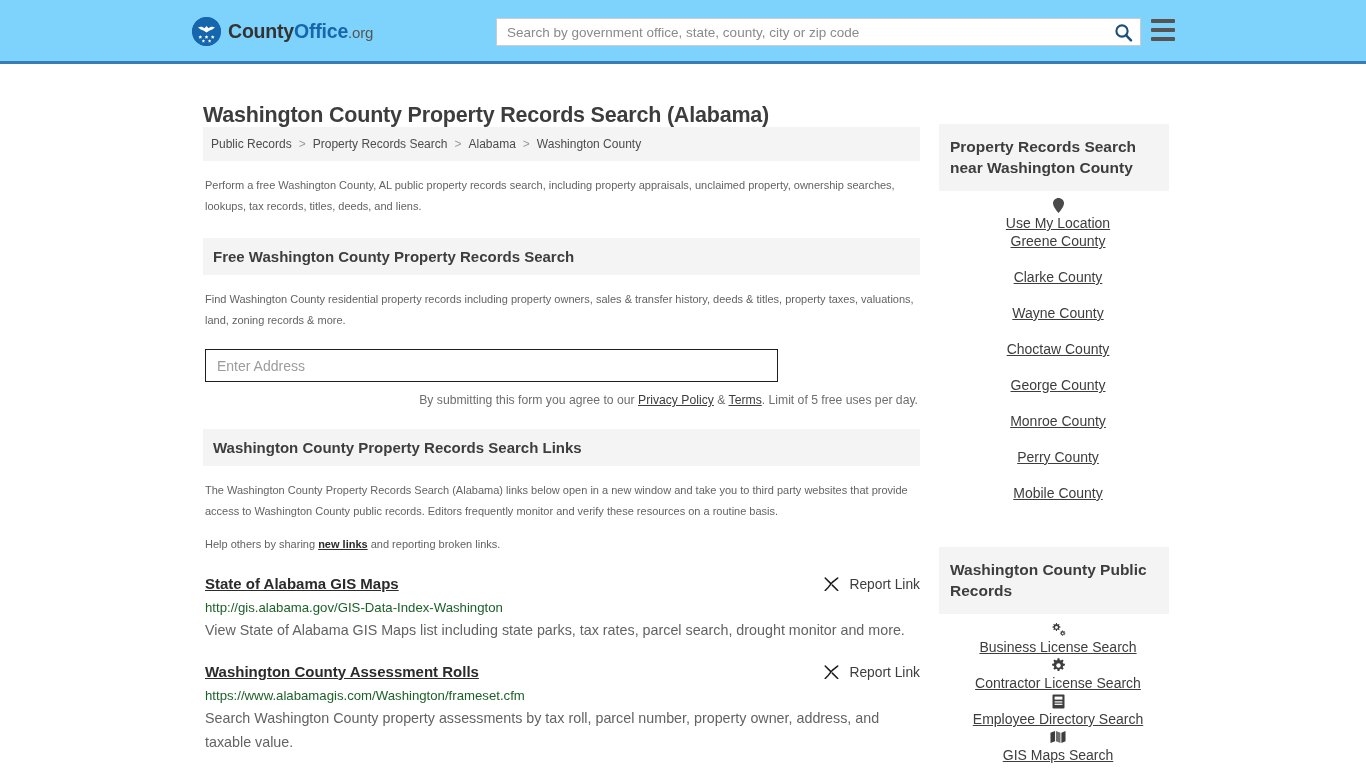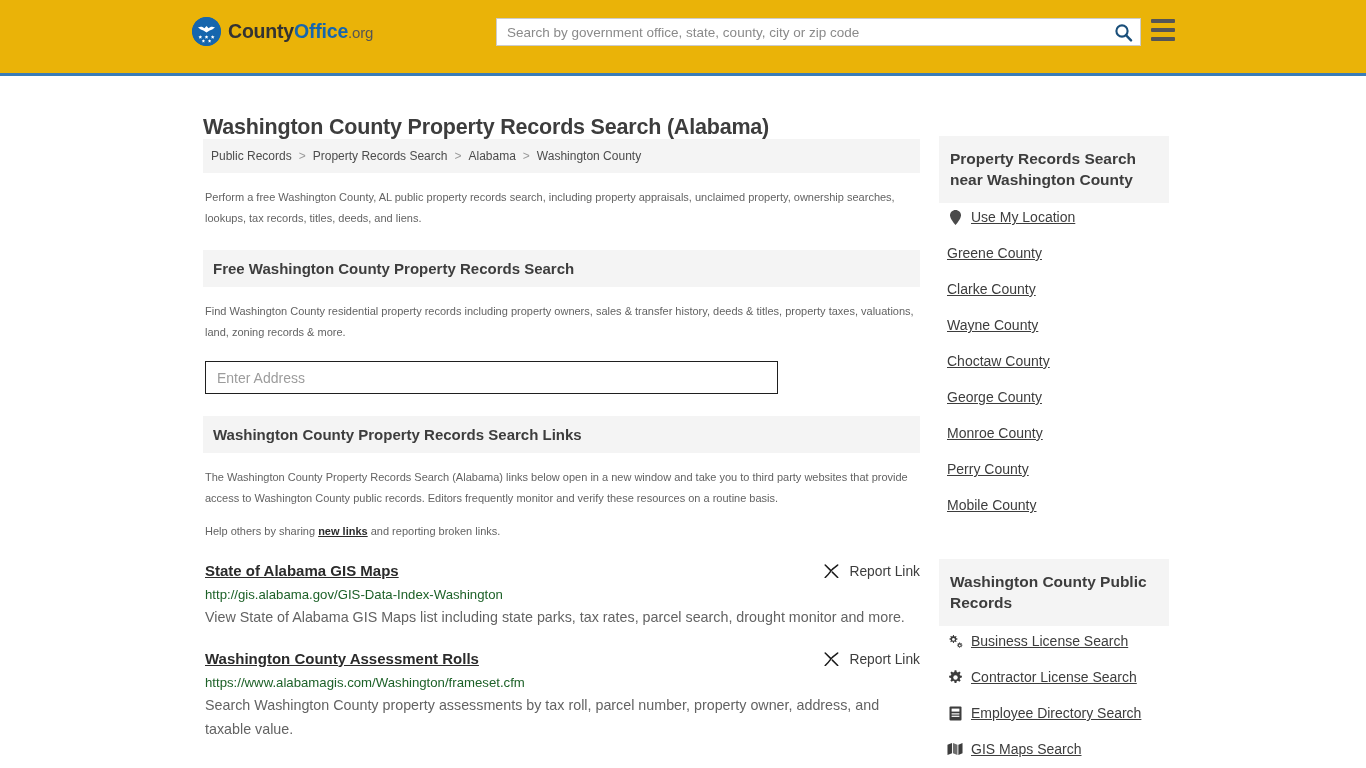--- a/index.html
+++ b/index.html
@@ -6,22 +6,22 @@
   html, body {
     margin: 0; padding: 0;
     width: 1366px; height: 768px;
     overflow: hidden;
     background: #ffffff;
     font-family: "Liberation Sans", sans-serif;
   }
 
   
   .site-header {
-    height: 76px;
-    background: #eab308;
+    height: 64px;
+    background: #7dd3fc;
     border-bottom: 3px solid #3a7cb8;
     position: relative;
   }
   .header-inner {
     width: 1366px;
     height: 61px;
     position: relative;
   }
   .brand {
     position: absolute;
@@ -221,24 +221,25 @@
   .panel-head {
     background: #f4f4f4;
     padding: 12px 12px 13px 11px;
     font-size: 15.5px;
     font-weight: 700;
     line-height: 21px;
     color: #3d3d3d;
   }
   .panel-list { padding: 6px 0 0 8px; }
   .panel-item {
-    display: flex; 
-    gap: 8px;
+    display: flex; align-items: center;
+    gap: 2px;
     height: 36px;
     font-size: 14px;
+    flex-direction: column;
   }
   .panel-item a {
     color: #3d3d3d;
     text-decoration: underline;
     white-space: nowrap;
   }
   .panel-item .ico {
     width: 16px; height: 16px;
     display: flex; align-items: center; justify-content: center;
     flex: 0 0 16px;
@@ -308,20 +309,21 @@
     <p class="para">Perform a free Washington County, AL public property records search, including property appraisals, unclaimed property, ownership searches, lookups, tax records, titles, deeds, and liens.</p>
 
     <div class="bar" style="margin-top:22px;">Free Washington County Property Records Search</div>
 
     <p class="para">Find Washington County residential property records including property owners, sales &amp; transfer history, deeds &amp; titles, property taxes, valuations, land, zoning records &amp; more.</p>
 
     <div class="form-row">
       <input class="addr-input" type="text" placeholder="Enter Address" style="">
     </div>
 
+    <div class="legal"><span>By submitting this form you agree to our </span><a href="#">Privacy Policy</a><span> &amp; </span><a href="#">Terms</a><span>. Limit of 5 free uses per day.</span></div>
 
     <div class="bar" style="margin-top:22px;">Washington County Property Records Search Links</div>
 
     <p class="para">The Washington County Property Records Search (Alabama) links below open in a new window and take you to third party websites that provide access to Washington County public records. Editors frequently monitor and verify these resources on a routine basis.</p>
 
     <p class="para tight"><span>Help others by sharing </span><a href="#" style="color:#2b2b2b;text-decoration:underline;font-weight:700;">new links</a><span> and reporting broken links.</span></p>
 
     <div class="result">
       <div class="result-head">
         <a href="#" class="result-title">State of Alabama GIS Maps</a>

